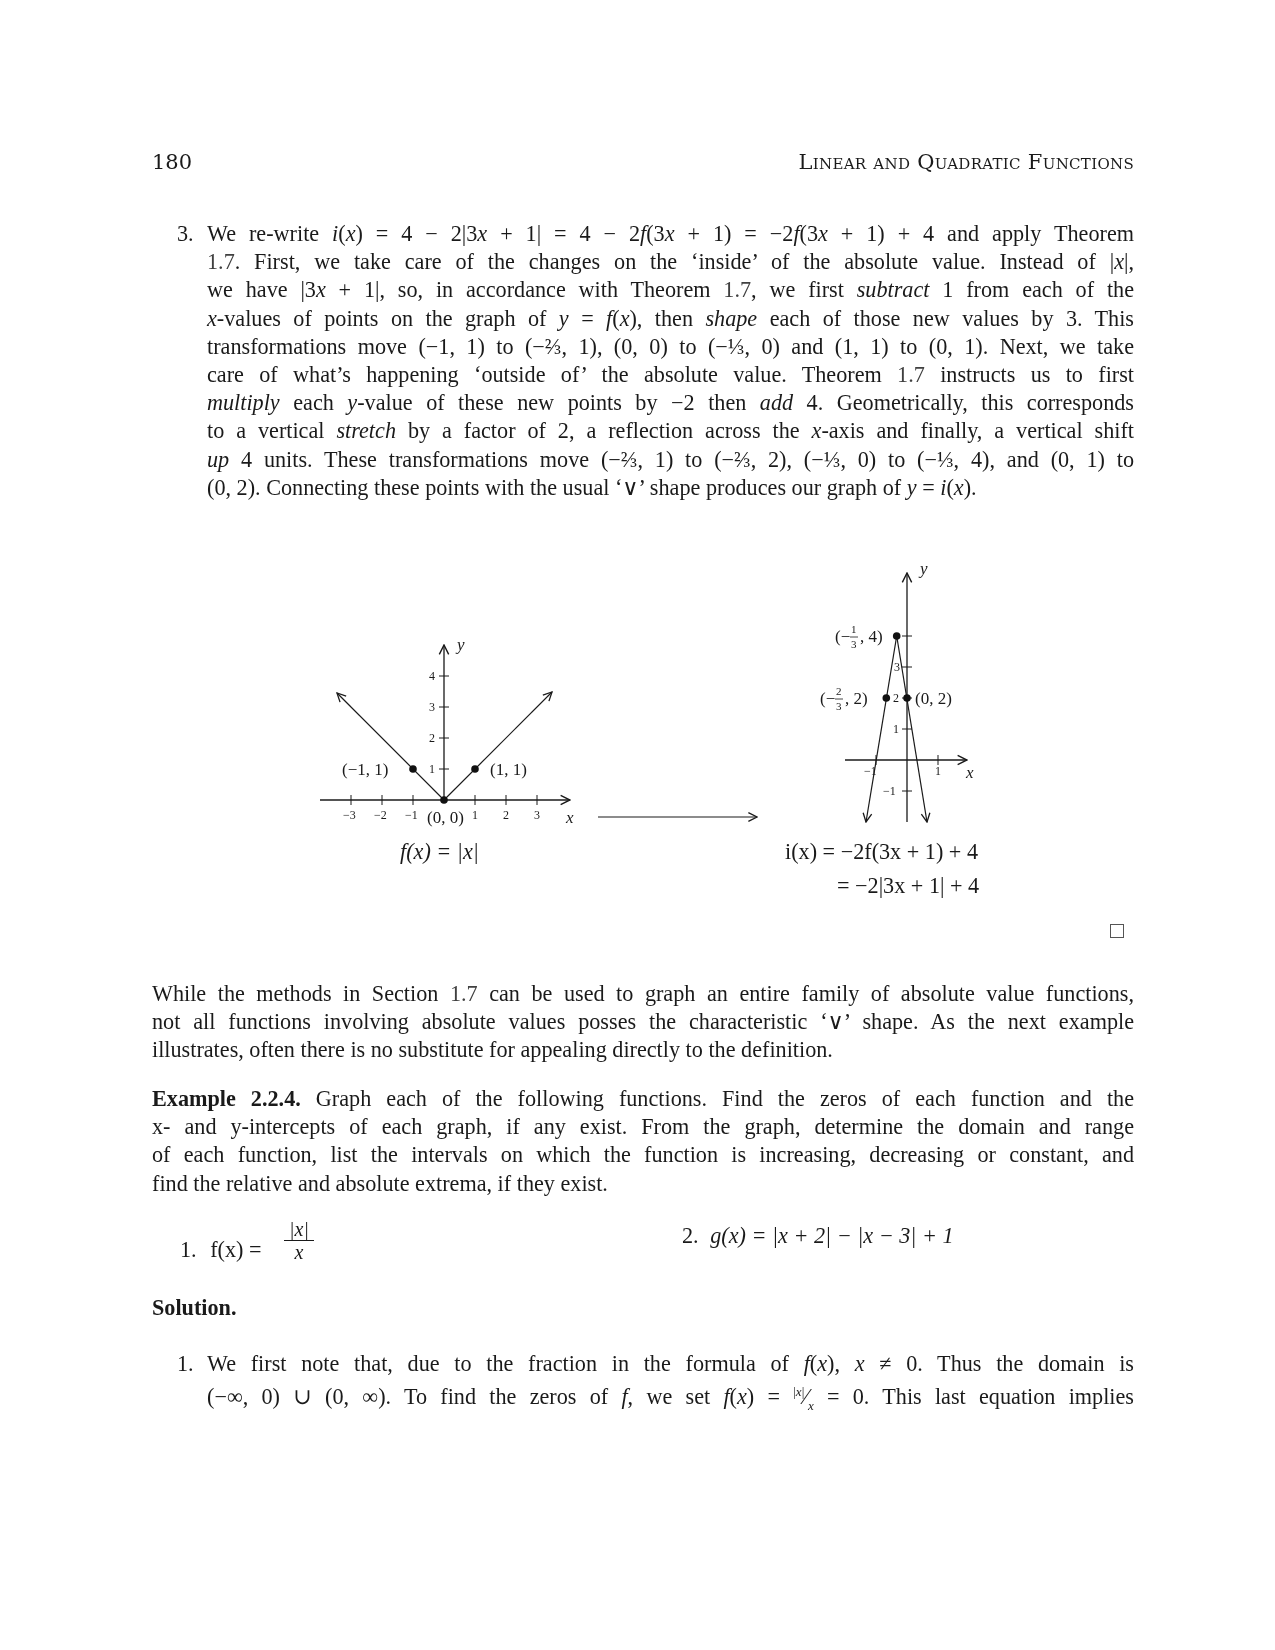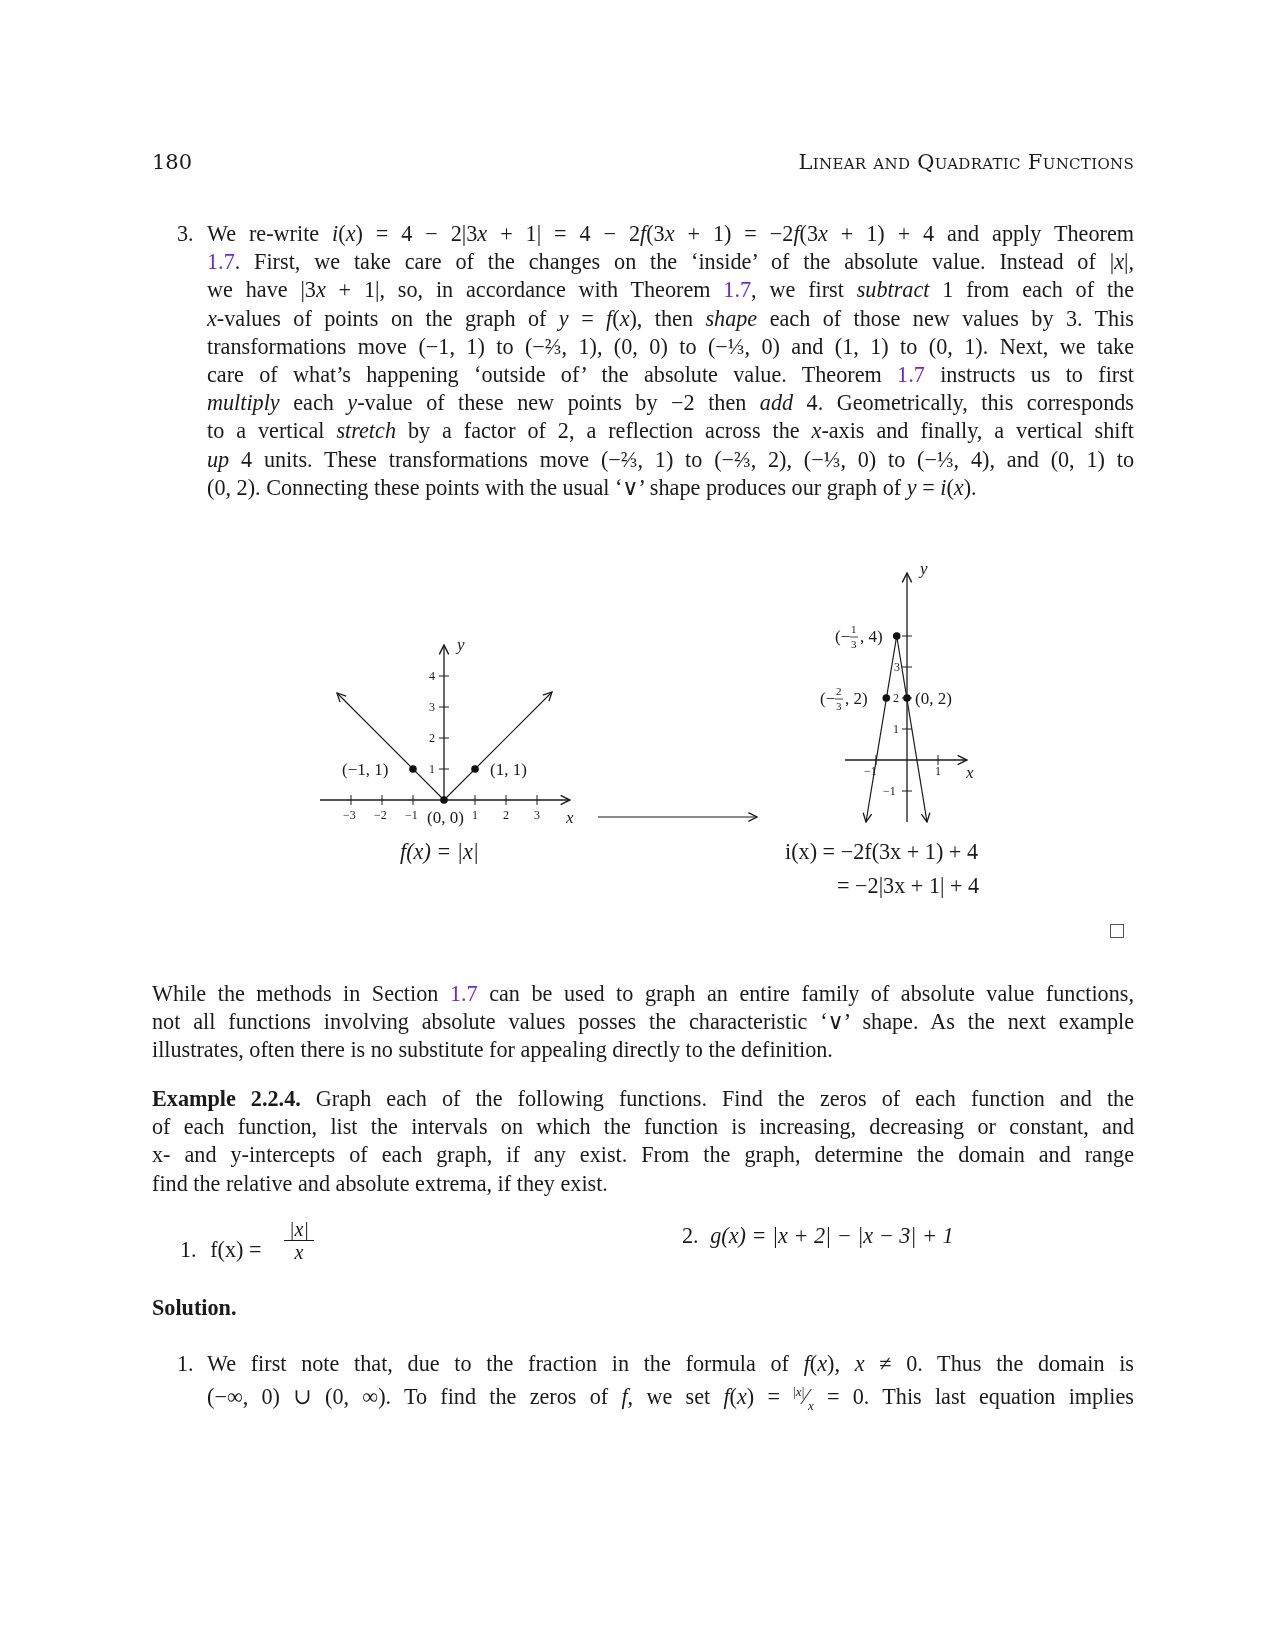--- a/index.html
+++ b/index.html
@@ -4,21 +4,21 @@
 <style>
   html, body { margin:0; padding:0; background:#ffffff; }
   body { width:1275px; height:1650px; position:relative; overflow:hidden;
          font-family:"DejaVu Serif","Liberation Serif",serif; color:#1a1a1a; }
   .abs { position:absolute; }
   .runhead { font-size:21px; }
   .runhead-title { font-variant:small-caps; letter-spacing:0.3px; }
   .para { font-family:"Liberation Serif","DejaVu Serif",serif; font-size:22.2px; line-height:28.2px; text-align:justify; }
   .line { white-space:nowrap; display:block; text-align-last:justify; }
   .line.last { text-align-last:left; }
-  .link { color:#6d28d9; }
+  .link { color:#404040; }
   em, .it { font-style:italic; }
   b { font-weight:bold; }
   svg text { font-family:"Liberation Serif","DejaVu Serif",serif; fill:#1a1a1a; }
   .qed { width:14px; height:14px; border:1.4px solid #555; box-sizing:border-box; }
 </style>
 </head>
 <body>
 
 <div class="abs runhead" style="left:152px; top:150px;">180</div>
 <div class="abs runhead runhead-title" style="right:141px; top:150px;">Linear and Quadratic Functions</div>
@@ -142,22 +142,22 @@
 <div class="abs qed" style="left:1110px; top:924px;"></div>
 
 <div class="abs para" style="left:152px; top:980px; width:982px;">
   <span class="line">While the methods in Section <a class="link">1.7</a> can be used to graph an entire family of absolute value functions,</span>
   <span class="line">not all functions involving absolute values posses the characteristic ‘∨’ shape. As the next example</span>
   <span class="line last">illustrates, often there is no substitute for appealing directly to the definition.</span>
 </div>
 
 <div class="abs para" style="left:152px; top:1085px; width:982px;">
   <span class="line"><b>Example 2.2.4.</b> <span>Graph each of the following functions. Find the zeros of each function and the</span></span>
+  <span class="line">x- and y-intercepts of each graph, if any exist. From the graph, determine the domain and range</span>
   <span class="line">of each function, list the intervals on which the function is increasing, decreasing or constant, and</span>
-  <span class="line">x- and y-intercepts of each graph, if any exist. From the graph, determine the domain and range</span>
   <span class="line last">find the relative and absolute extrema, if they exist.</span>
 </div>
 
 <div class="abs para" style="left:180px; top:1236px;">
   <span>1.</span>
   <span style="margin-left:8px;">f(x) =</span>
 </div>
 <div class="abs" style="left:284px; top:1218px; width:30px; text-align:center; font-family:'Liberation Serif',serif; font-size:20px; line-height:22px; font-style:italic;">
   <div style="border-bottom:1.2px solid #1a1a1a;">|x|</div>
   <div>x</div>

